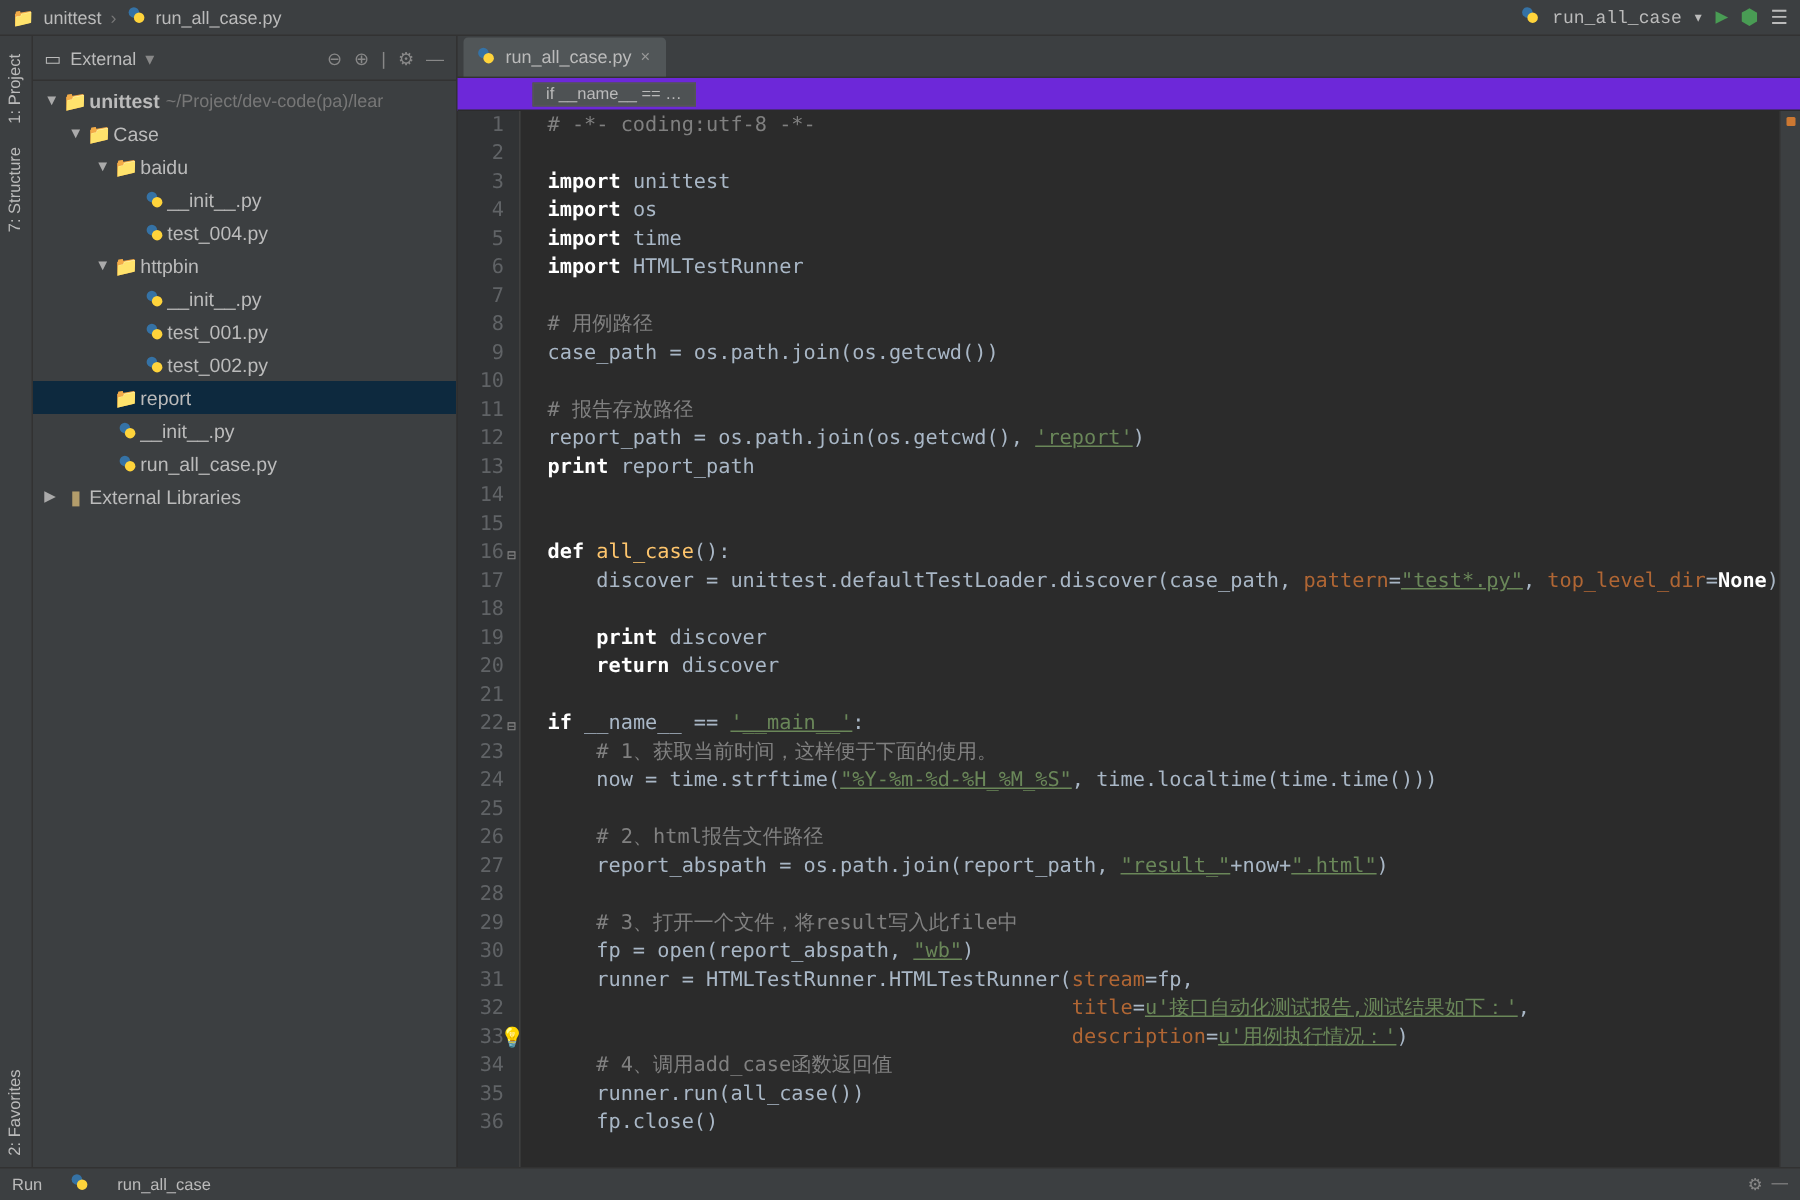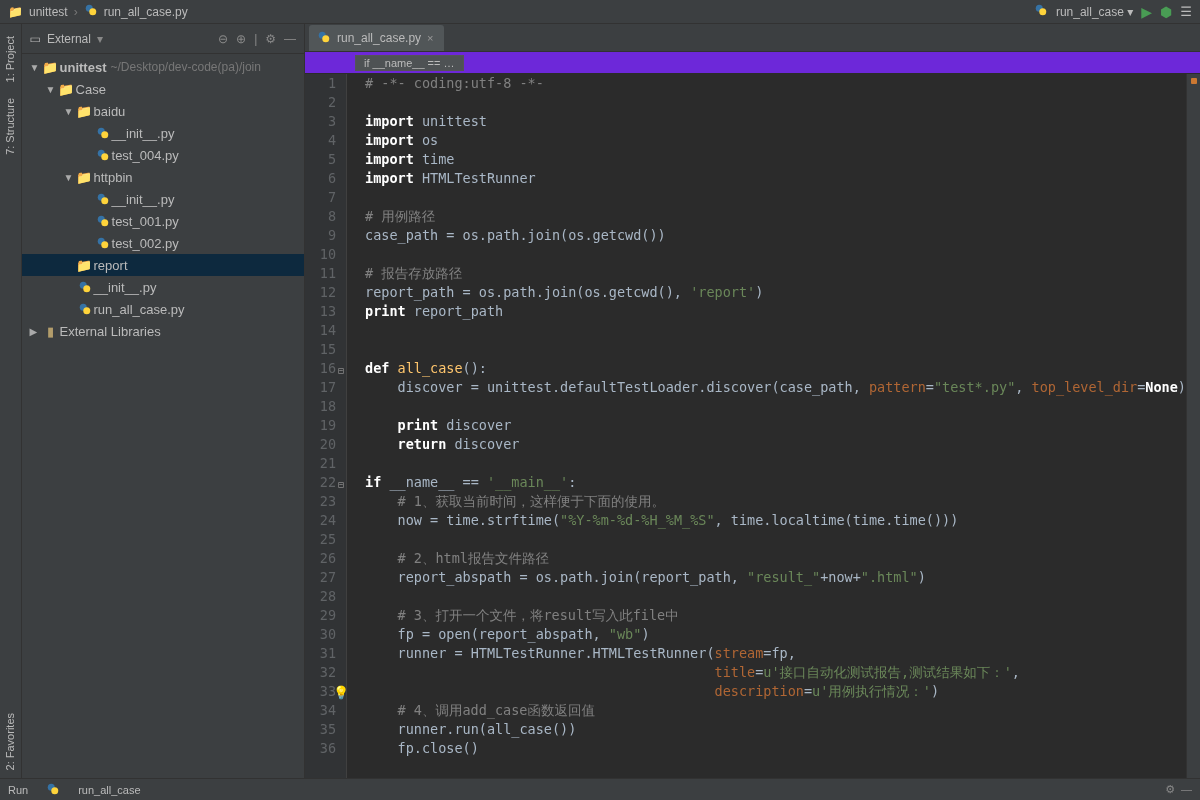--- a/index.html
+++ b/index.html
@@ -17,21 +17,21 @@
 .top-bar {
   height: 24px;
   background: #3c3f41;
   border-bottom: 1px solid #323232;
   display: flex;
   align-items: center;
   padding: 0 8px;
   font-size: 12px;
 }
 .top-bar-left { display: flex; align-items: center; gap: 6px; }
-.top-bar-right { margin-left: auto; display: flex; align-items: center; gap: 8px; }
+.top-bar-right { margin-left: auto; display: flex; align-items: center; gap: 8px; font-family: Liberation Mono, monospace; }
 .folder-icon-small { color: #87939a; }
 .run-config { color: #bbbbbb; cursor: pointer; }
 .play-icon { color: #499c54; cursor: pointer; font-size: 14px; }
 .debug-icon { color: #499c54; cursor: pointer; font-size: 14px; }
 .menu-icon { color: #bbbbbb; cursor: pointer; font-size: 13px; }
 
 .main-area { flex: 1; display: flex; overflow: hidden; }
 
 .left-gutter {
   width: 22px;
@@ -188,21 +188,21 @@
   background: #2b2b2b;
   padding-left: 18px;
   white-space: pre;
   color: #a9b7c6;
 }
 .code-line { height: 19px; }
 
 
 .kw { color: #ffffff; font-weight: bold; }
 .com { color: #808080; }
-.str { color: #6a8759; }
+.str { color: #6a8759; text-decoration: underline; }
 .fn { color: #ffc66d; }
 .arg { color: #b06634; }
 
 .right-gutter {
   width: 14px;
   background: #3c3f41;
   border-left: 1px solid #323232;
 }
 .right-marker {
   width: 6px;
@@ -275,21 +275,21 @@
         <span>|</span>
         <span>⚙</span>
         <span>—</span>
       </div>
     </div>
     <div class="tree">
       <div class="tree-row depth-0">
         <span class="tree-arrow">▼</span>
         <span class="tree-icon">📁</span>
         <span class="tree-label"><b>unittest</b></span>
-        <span class="tree-path">~/Desktop/dev-code(pa)/join</span>
+        <span class="tree-path">~/Project/dev-code(pa)/lear</span>
       </div>
       <div class="tree-row depth-1">
         <span class="tree-arrow">▼</span>
         <span class="tree-icon">📁</span>
         <span class="tree-label">Case</span>
       </div>
       <div class="tree-row depth-2">
         <span class="tree-arrow">▼</span>
         <span class="tree-icon">📁</span>
         <span class="tree-label">baidu</span>

